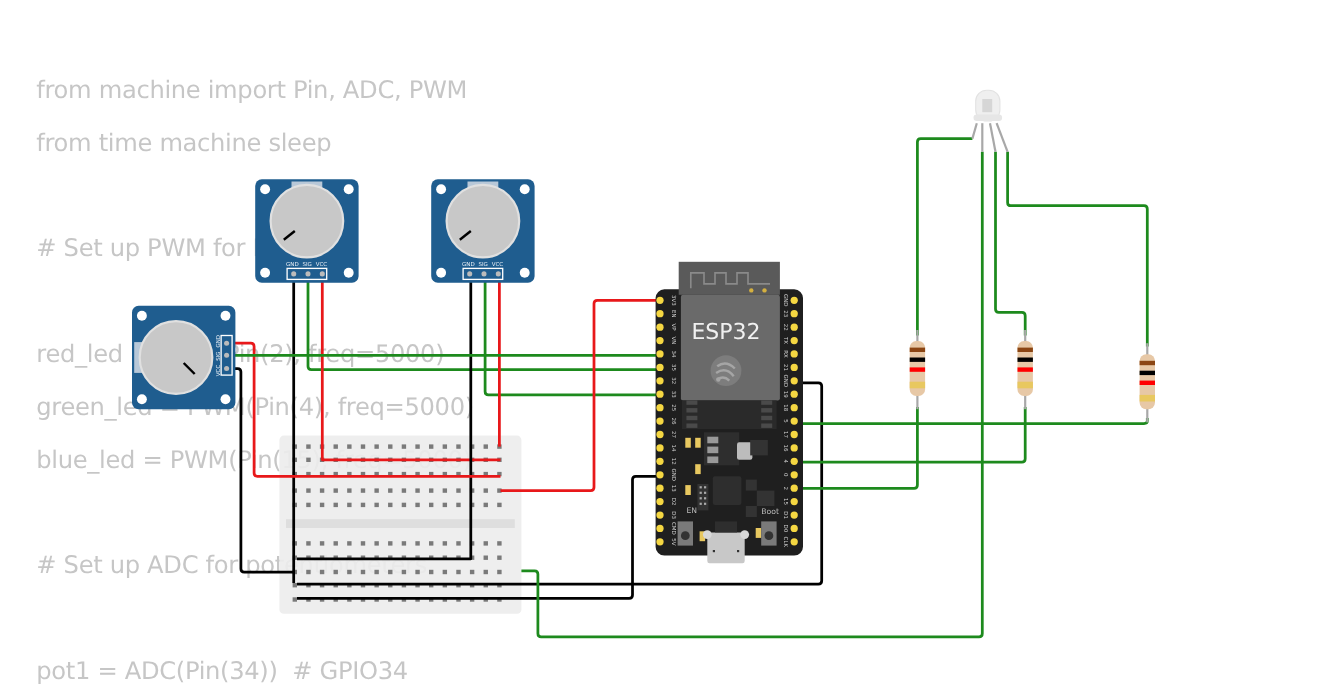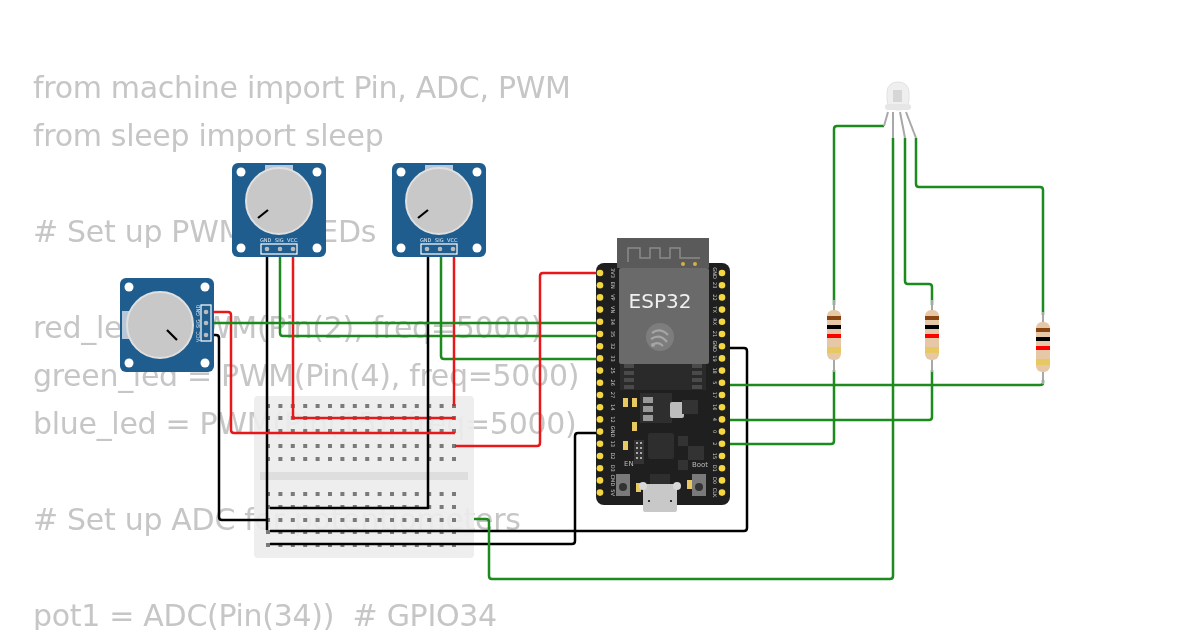--- a/index.html
+++ b/index.html
@@ -3,34 +3,34 @@
 <meta charset="utf-8">
 <style>
   html, body { margin: 0; padding: 0; }
   body {
     width: 1200px; height: 630px; overflow: hidden;
     background: #ffffff; position: relative;
     font-family: "DejaVu Sans", "Liberation Sans", sans-serif;
   }
   .code-layer { position: absolute; left: 0; top: 0; width: 1200px; height: 630px; z-index: 1; }
   .code-line {
-    position: absolute; left: 33px; font-size: 30px; color: #c6c6c6;
+    position: absolute; left: 33px; font-size: 22px; color: #c6c6c6;
     white-space: pre; letter-spacing: -0.3px;
     font-family: "DejaVu Sans", sans-serif; font-weight: 400;
   }
   svg.circuit { position: absolute; left: 0; top: 0; z-index: 2; }
   .pinlbl { font-family: "DejaVu Sans", sans-serif; font-size: 5px; fill: #cfcfcf; }
   .potlbl { font-family: "DejaVu Sans", sans-serif; font-size: 5px; fill: #e8eef5; }
 </style>
 </head>
 <body>
 
 <div class="code-layer">
   <div class="code-line" style="top:70px">from machine import Pin, ADC, PWM</div>
-  <div class="code-line" style="top:118px">from sleep import sleep</div>
+  <div class="code-line" style="top:118px">from time machine sleep</div>
   <div class="code-line" style="top:214px"># Set up PWM for LEDs</div>
   <div class="code-line" style="top:310px">red_led = PWM(Pin(2), freq=5000)</div>
   <div class="code-line" style="top:358px">green_led = PWM(Pin(4), freq=5000)</div>
   <div class="code-line" style="top:406px">blue_led = PWM(Pin(15), freq=5000)</div>
   <div class="code-line" style="top:502px"># Set up ADC for potentiometers</div>
   <div class="code-line" style="top:598px">pot1 = ADC(Pin(34))  # GPIO34</div>
 </div>
 
 <svg class="circuit" width="1200" height="630" viewBox="0 0 1200 630">
 

